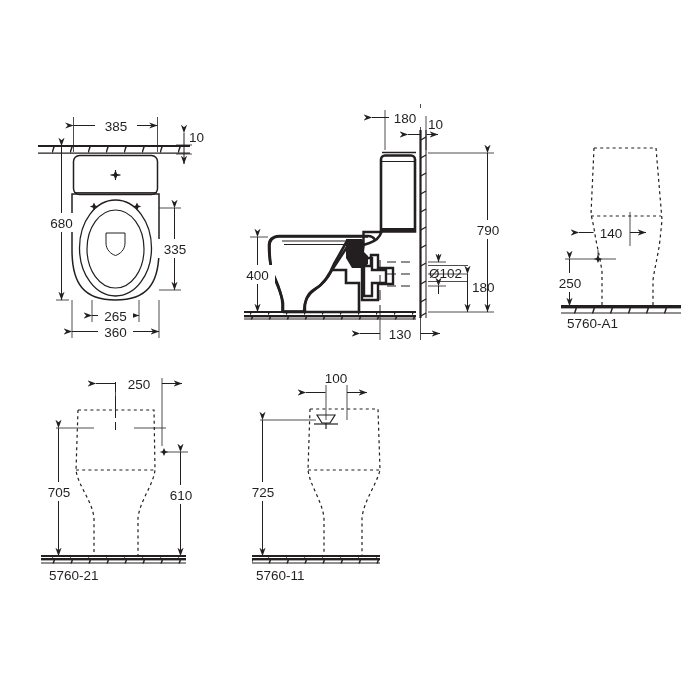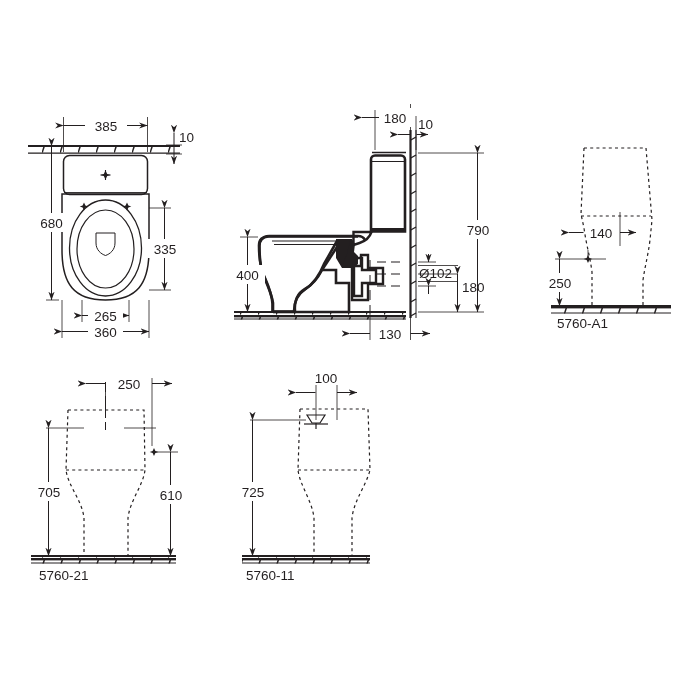--- a/index.html
+++ b/index.html
@@ -3,21 +3,21 @@
 <meta charset="utf-8">
 <style>
   html,body{margin:0;padding:0;background:#ffffff;}
   body{
     width:700px;height:700px;
     font-family:"Liberation Sans", sans-serif;
     color:#231f20;
     overflow:hidden;
     position:relative;
   }
-  #sheet{position:absolute;left:6px;top:0;width:644px;height:700px;}
+  #sheet{position:absolute;left:16px;top:0;width:644px;height:700px;}
   svg{display:block;}
   .dimtxt{font-family:"Liberation Sans", sans-serif;font-size:13.5px;fill:#231f20;}
   .partlbl{font-family:"Liberation Sans", sans-serif;font-size:13.5px;fill:#231f20;}
 </style>
 </head>
 <body>
 
 <div id="sheet">
 <svg width="700" height="700" viewBox="0 0 700 700" xmlns="http://www.w3.org/2000/svg">
 

